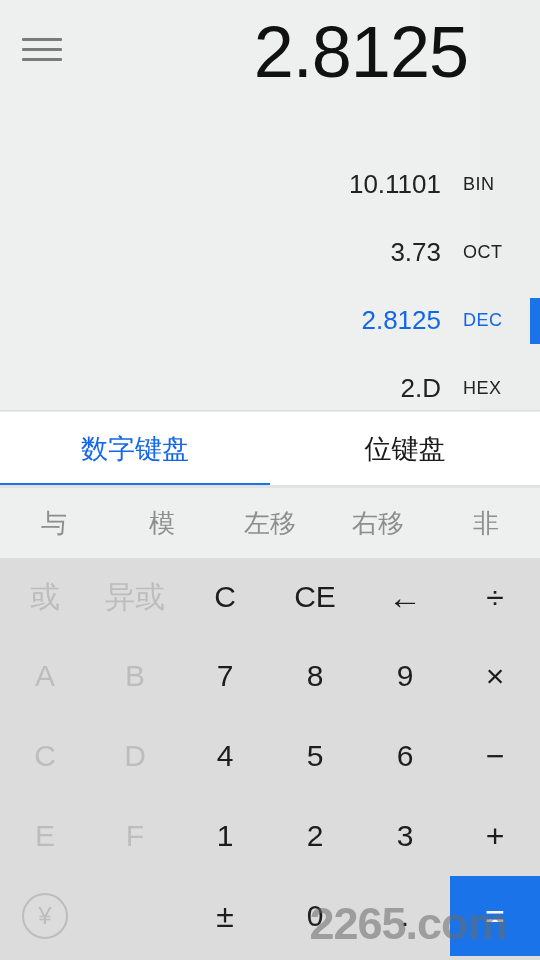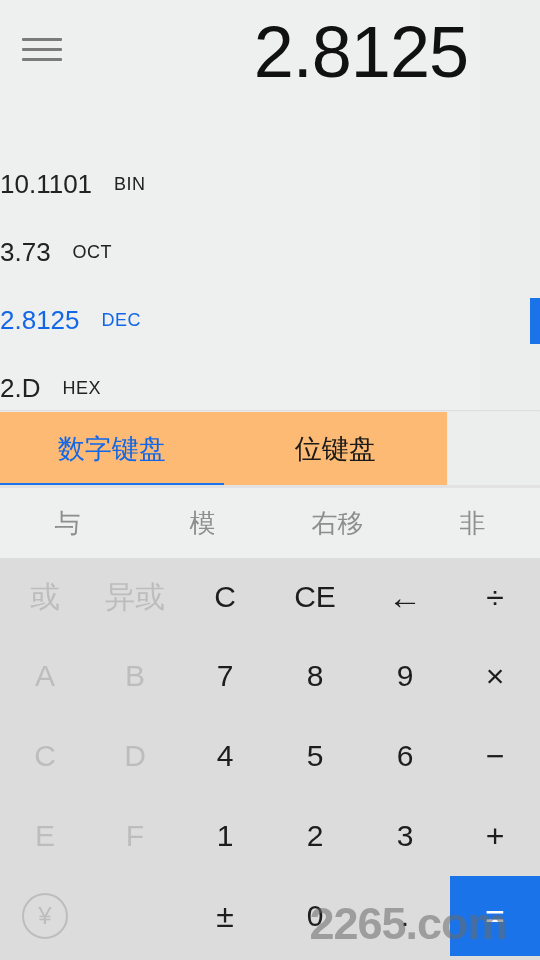--- a/index.html
+++ b/index.html
@@ -16,30 +16,30 @@
   .menu-btn{position:absolute;left:22px;top:30px;width:42px;height:38px;
             display:flex;flex-direction:column;justify-content:center;gap:7px;cursor:pointer;}
   .menu-btn i{display:block;width:40px;height:3px;background:#7b7b7b;border-radius:1px;}
 
   .main-value{position:absolute;right:12px;top:8px;width:520px;text-align:right;
               font-size:72px;line-height:88px;color:#111;letter-spacing:-1px;
               font-weight:400;white-space:nowrap;overflow:hidden;}
 
   .bases{position:absolute;left:0;top:150px;width:540px;}
   .base-row{position:relative;height:68px;display:flex;align-items:center;
-            padding-right:22px;box-sizing:border-box;}
+            justify-content:flex-end;padding-right:15px;box-sizing:border-box;}
   .base-val{font-size:26px;color:#222;text-align:right;margin-right:22px;white-space:nowrap;}
   .base-label{font-size:18px;color:#222;width:62px;text-align:left;letter-spacing:.5px;}
   .base-row.active .base-val,.base-row.active .base-label{color:#1267e8;}
   .base-row .sel-bar{position:absolute;right:0;top:12px;width:10px;height:46px;
                      background:#1a73e8;display:none;}
   .base-row.active .sel-bar{display:block;}
 
   
-  .tabs{position:absolute;left:0;top:410px;width:447px;height:78px;background:#fdba74;
+  .tabs{position:absolute;left:0;top:410px;width:540px;height:78px;background:#ffffff;
         display:flex;box-shadow:0 -1px 0 rgba(0,0,0,.10) inset, 0 2px 3px -2px rgba(0,0,0,.25);}
   .tabs::before{content:"";position:absolute;left:0;top:0;width:540px;height:2px;
                 background:linear-gradient(#d9d9d9,#efefef);}
   .tab{flex:1;display:flex;align-items:center;justify-content:center;position:relative;
        font-size:27px;color:#1a1a1a;cursor:pointer;}
   .tab.blue{color:#1267e8;}
   .tab.active{color:#1267e8;}
   .tab.active::after{content:"";position:absolute;left:0;bottom:0;width:100%;height:5px;background:#1a73e8;}
   .tabs .tabline{position:absolute;left:0;bottom:0;width:540px;height:3px;background:#e2e2e2;}
 
@@ -116,20 +116,21 @@
     <div class="tab active">数字键盘</div>
     <div class="tab">位键盘</div>
     <div class="tabline"></div>
   </div>
 
   <div class="keypad">
 
     <div class="krow ops">
       <div class="key dim">与</div>
       <div class="key dim">模</div>
+      <div class="key dim">左移</div>
       <div class="key dim">右移</div>
       <div class="key dim">非</div>
     </div>
 
     <div class="krow r2">
       <div class="key dim">或</div>
       <div class="key dim">异或</div>
       <div class="key">C</div>
       <div class="key">CE</div>
       <div class="key arrow">←</div>

